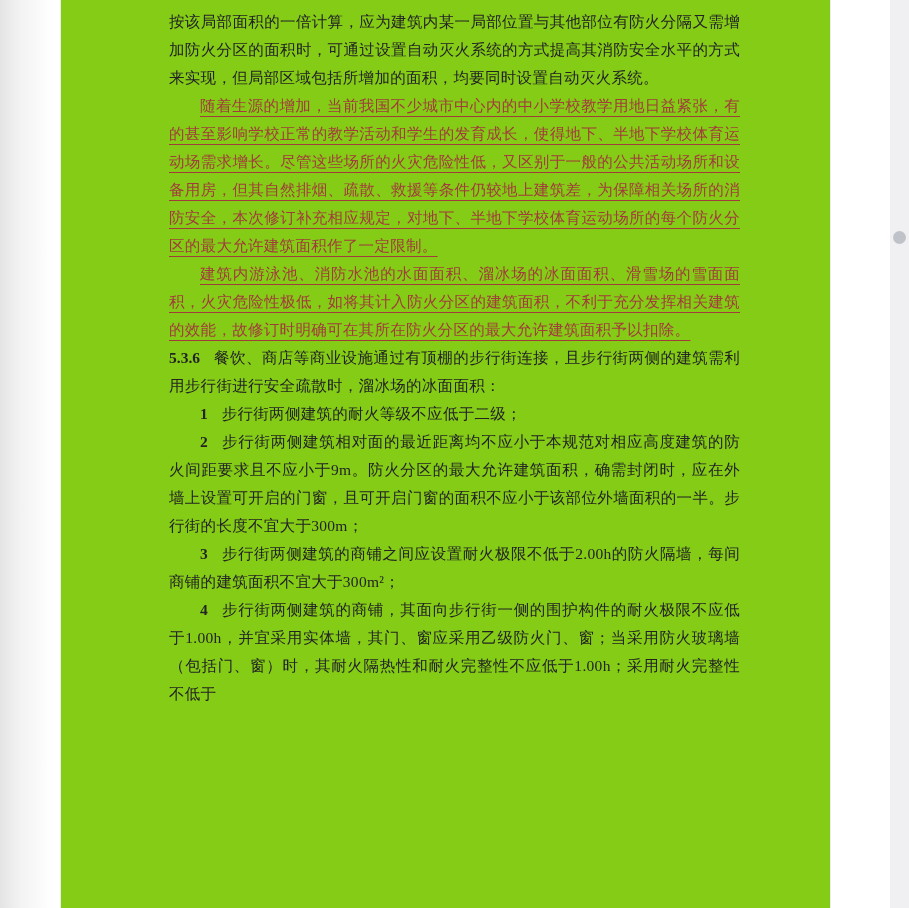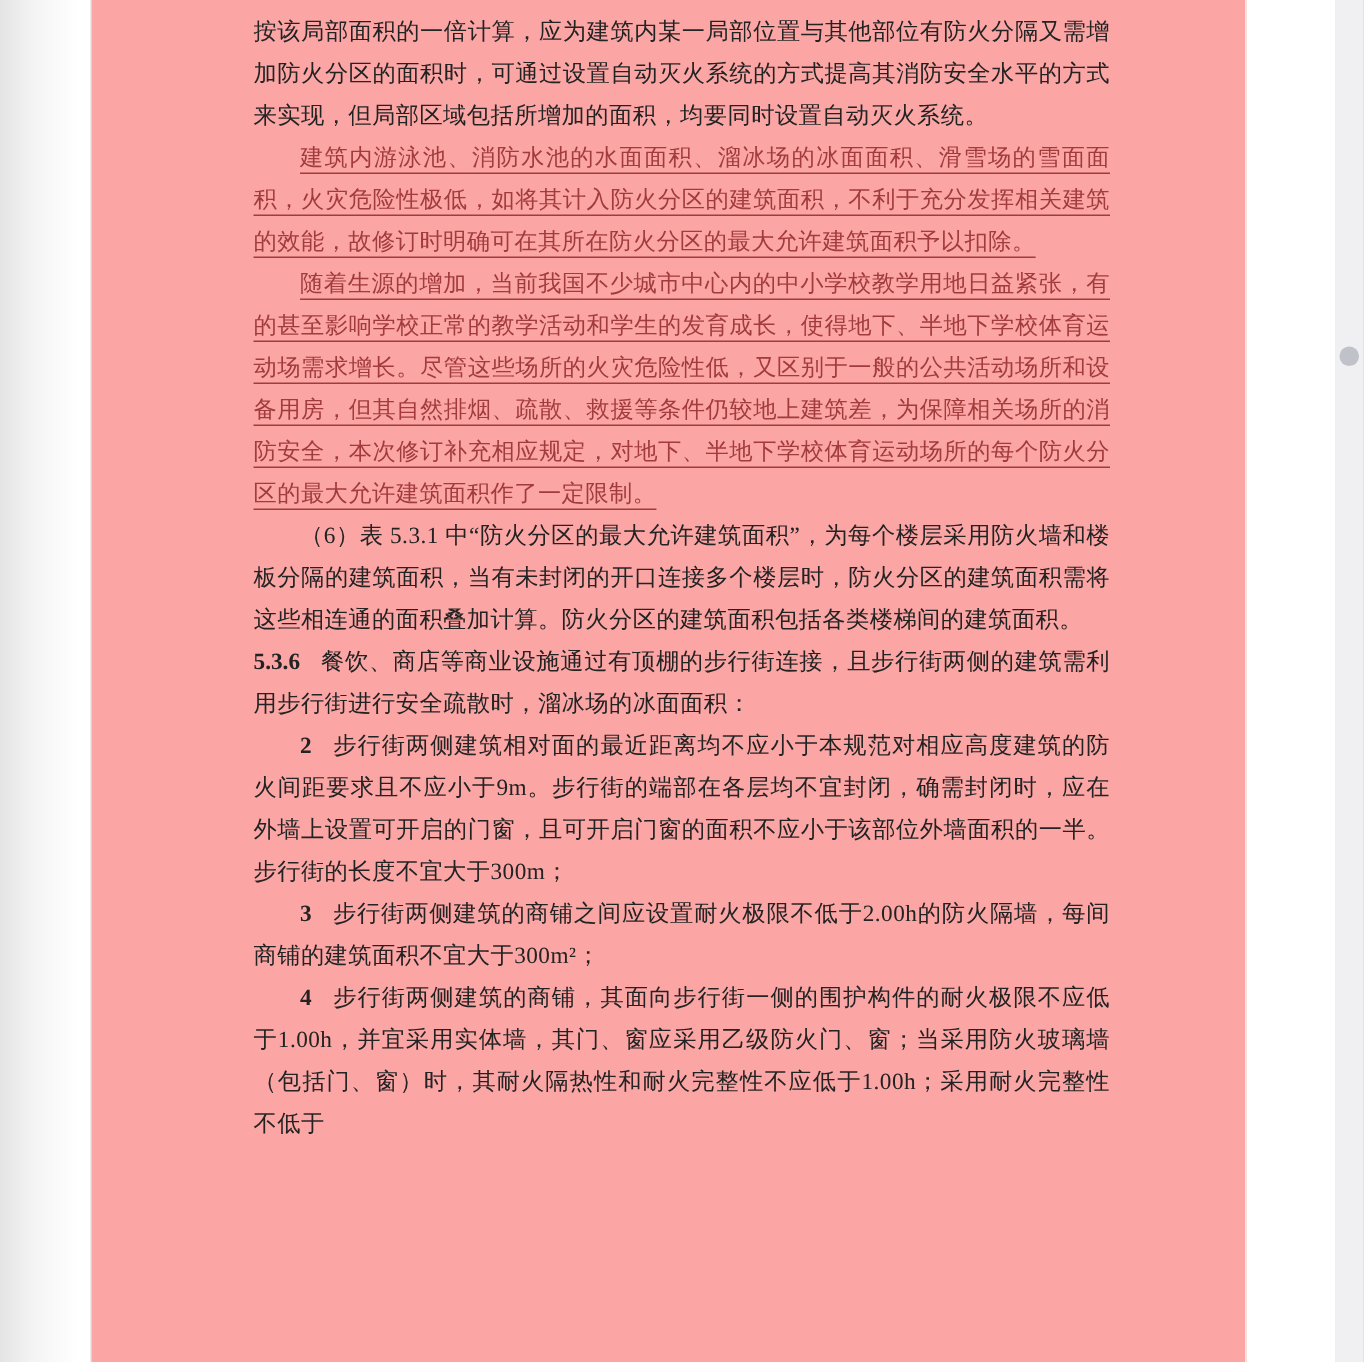--- a/index.html
+++ b/index.html
@@ -12,21 +12,21 @@
   }
   .left-gutter {
     position:absolute; left:0; top:0;
     width:52px; height:908px;
     background:linear-gradient(to right, #e4e4e4 0%, #f3f3f3 40%, #ffffff 100%);
   }
   .page {
     position:absolute; left:60px; top:0;
     width:771px; height:908px;
     box-sizing:border-box;
-    background:#fca5a5;
+    background:#84cc16;
     border-left:1px solid #ececec;
     border-right:1px solid #ebebeb;
     padding:8px 90px 0 108px;
   }
   .para {
     margin:0;
     font-size:15.5px;
     line-height:28px;
     color:#232323;
     text-align:justify;
@@ -54,25 +54,25 @@
   }
 </style>
 </head>
 <body>
 
 <div class="left-gutter"></div>
 
 <div class="page">
   <div>
       <p class="para body"><span>按该局部面积的一倍计算，应为建筑内某一局部位置与其他部位有防火分隔又需增加防火分区的面积时，可通过设置自动灭火系统的方式提高其消防安全水平的方式来实现，但局部区域包括所增加的面积，均要同时设置自动灭火系统。</span></p>
+      <p class="para body indent red"><span>随着生源的增加，当前我国不少城市中心内的中小学校教学用地日益紧张，有的甚至影响学校正常的教学活动和学生的发育成长，使得地下、半地下学校体育运动场需求增长。尽管这些场所的火灾危险性低，又区别于一般的公共活动场所和设备用房，但其自然排烟、疏散、救援等条件仍较地上建筑差，为保障相关场所的消防安全，本次修订补充相应规定，对地下、半地下学校体育运动场所的每个防火分区的最大允许建筑面积作了一定限制。</span></p>
       <p class="para body indent red"><span>建筑内游泳池、消防水池的水面面积、溜冰场的冰面面积、滑雪场的雪面面积，火灾危险性极低，如将其计入防火分区的建筑面积，不利于充分发挥相关建筑的效能，故修订时明确可在其所在防火分区的最大允许建筑面积予以扣除。</span></p>
-      <p class="para body indent red"><span>随着生源的增加，当前我国不少城市中心内的中小学校教学用地日益紧张，有的甚至影响学校正常的教学活动和学生的发育成长，使得地下、半地下学校体育运动场需求增长。尽管这些场所的火灾危险性低，又区别于一般的公共活动场所和设备用房，但其自然排烟、疏散、救援等条件仍较地上建筑差，为保障相关场所的消防安全，本次修订补充相应规定，对地下、半地下学校体育运动场所的每个防火分区的最大允许建筑面积作了一定限制。</span></p>
-      <p class="para body indent"><span>（6）表 5.3.1 中“防火分区的最大允许建筑面积”，为每个楼层采用防火墙和楼板分隔的建筑面积，当有未封闭的开口连接多个楼层时，防火分区的建筑面积需将这些相连通的面积叠加计算。防火分区的建筑面积包括各类楼梯间的建筑面积。</span></p>
       <p class="para clause"><b class="num">5.3.6</b><span class="numgap"></span><span>餐饮、商店等商业设施通过有顶棚的步行街连接，且步行街两侧的建筑需利用步行街进行安全疏散时，溜冰场的冰面面积：</span></p>
-      <p class="para list-item indent"><b class="num">2</b><span class="numgap"></span><span>步行街两侧建筑相对面的最近距离均不应小于本规范对相应高度建筑的防火间距要求且不应小于9m。步行街的端部在各层均不宜封闭，确需封闭时，应在外墙上设置可开启的门窗，且可开启门窗的面积不应小于该部位外墙面积的一半。步行街的长度不宜大于300m；</span></p>
+      <p class="para list-item indent"><b class="num">1</b><span class="numgap"></span><span>步行街两侧建筑的耐火等级不应低于二级；</span></p>
+      <p class="para list-item indent"><b class="num">2</b><span class="numgap"></span><span>步行街两侧建筑相对面的最近距离均不应小于本规范对相应高度建筑的防火间距要求且不应小于9m。防火分区的最大允许建筑面积，确需封闭时，应在外墙上设置可开启的门窗，且可开启门窗的面积不应小于该部位外墙面积的一半。步行街的长度不宜大于300m；</span></p>
       <p class="para list-item indent"><b class="num">3</b><span class="numgap"></span><span>步行街两侧建筑的商铺之间应设置耐火极限不低于2.00h的防火隔墙，每间商铺的建筑面积不宜大于300m²；</span></p>
       <p class="para list-item indent"><b class="num">4</b><span class="numgap"></span><span>步行街两侧建筑的商铺，其面向步行街一侧的围护构件的耐火极限不应低于1.00h，并宜采用实体墙，其门、窗应采用乙级防火门、窗；当采用防火玻璃墙（包括门、窗）时，其耐火隔热性和耐火完整性不应低于1.00h；采用耐火完整性不低于</span></p>
     </div>
 </div>
 
 <div class="scroll-track">
   <div class="scroll-thumb"></div>
 </div>
 
 </body></html>

